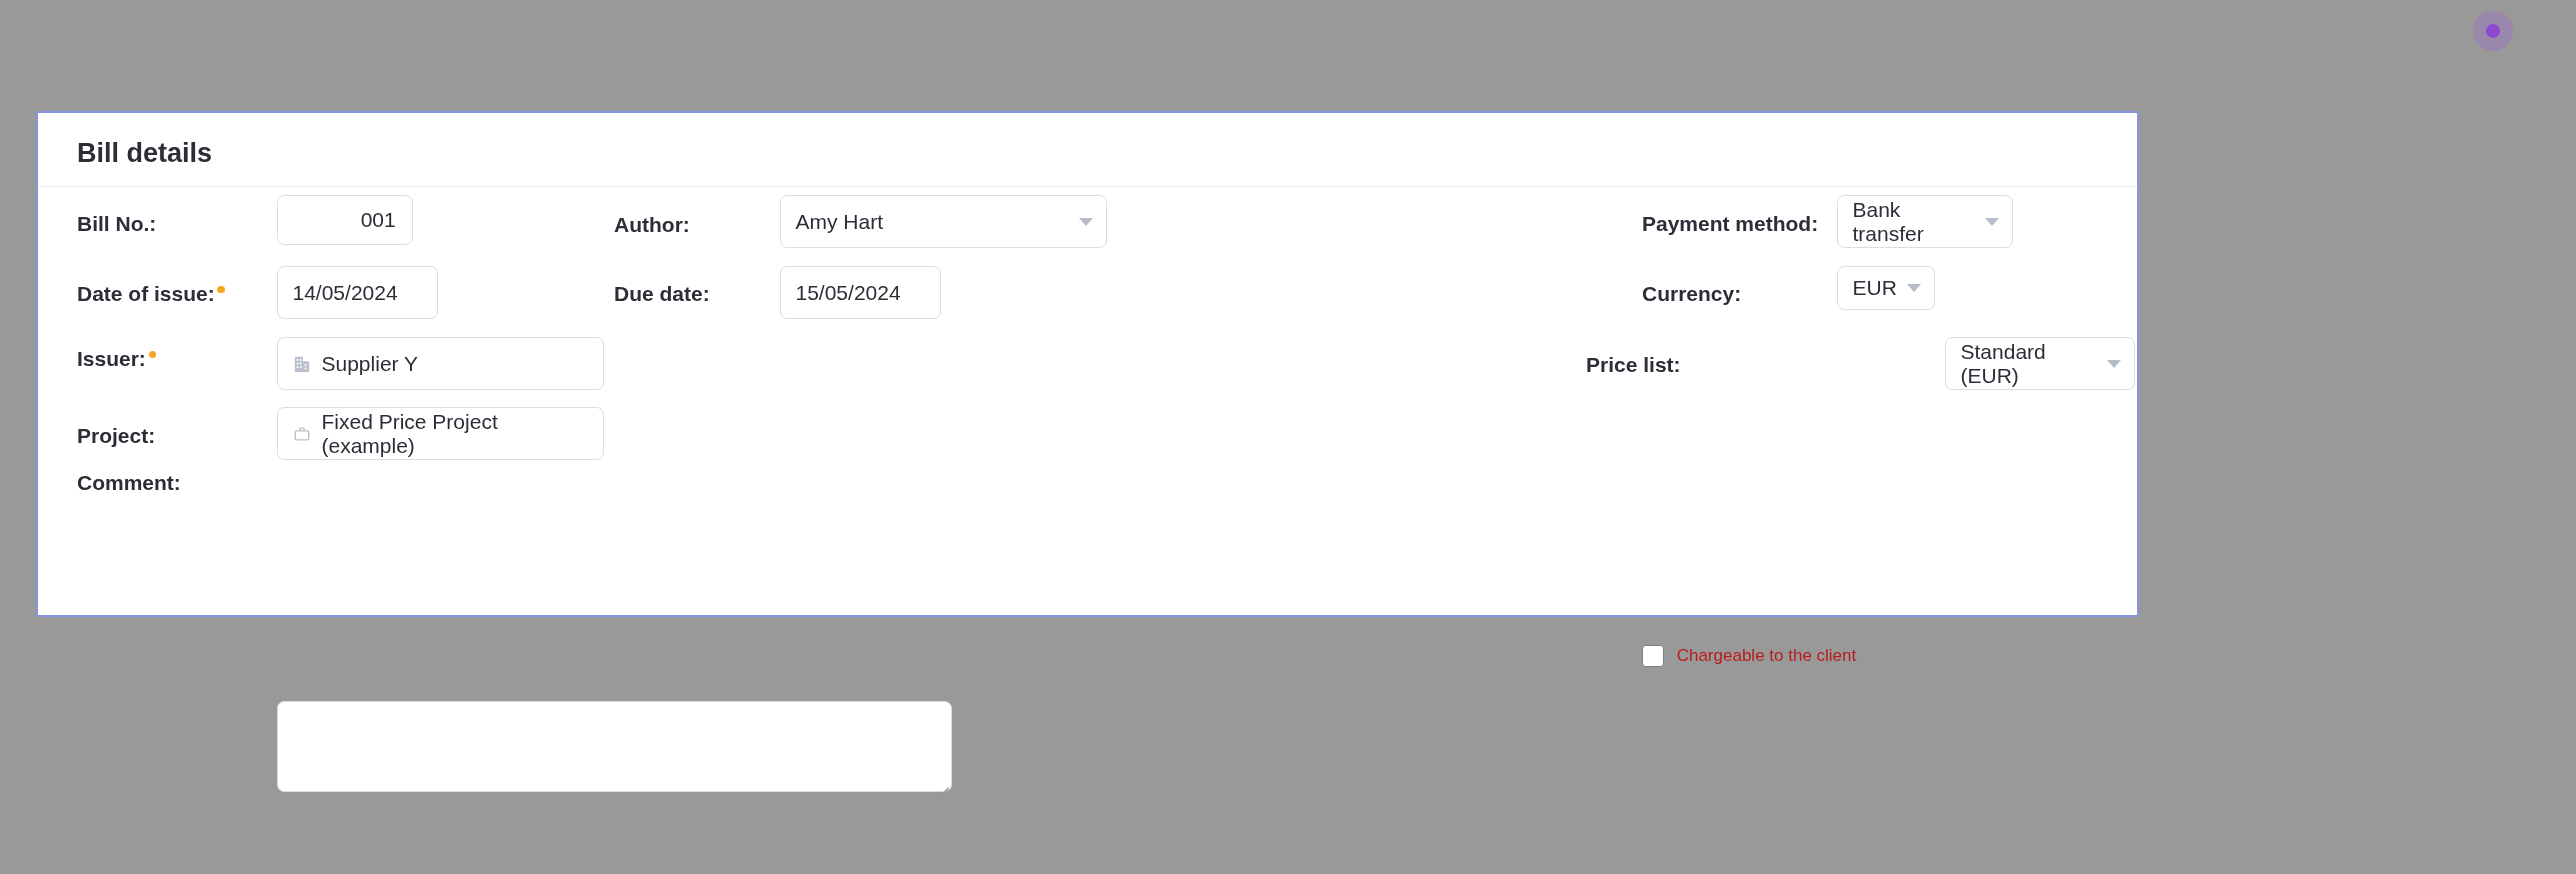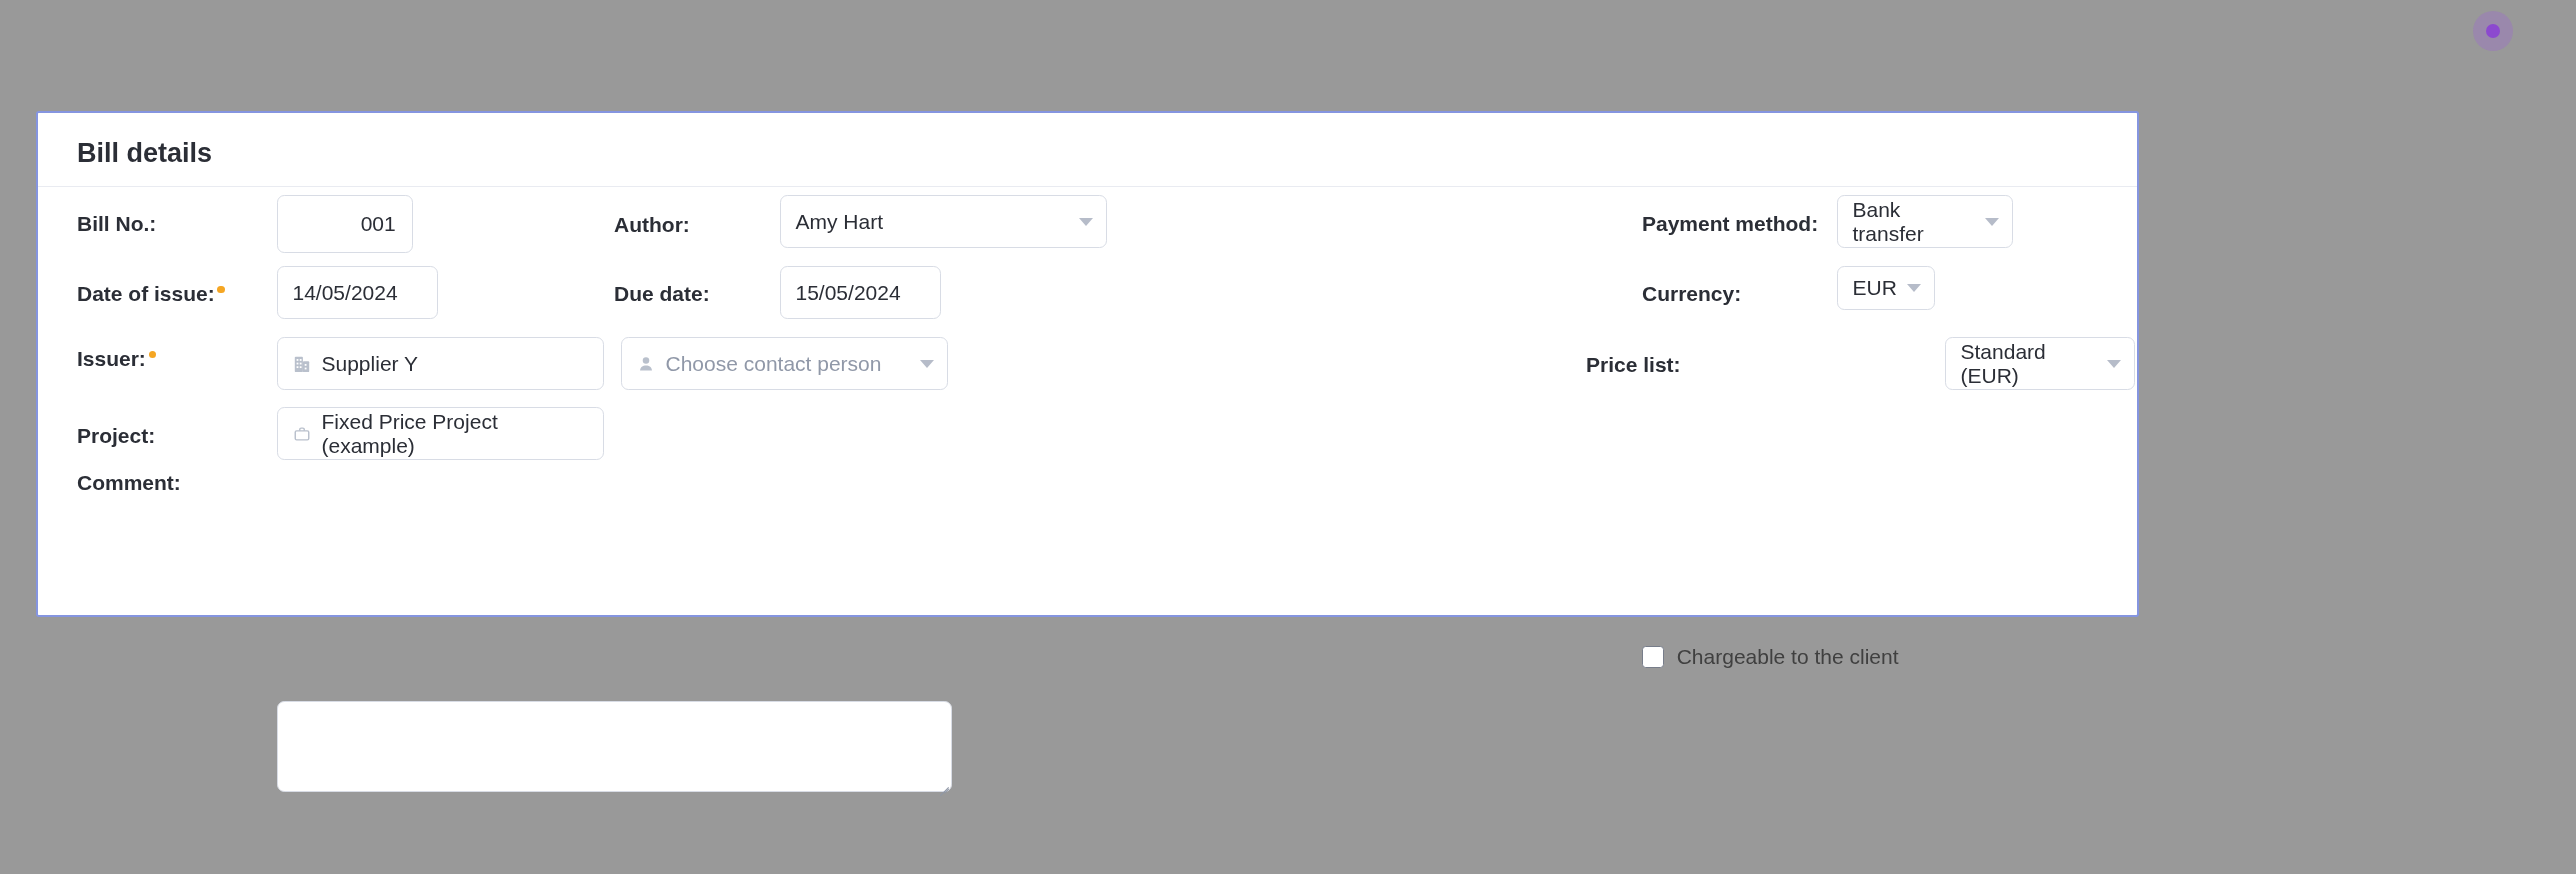--- a/index.html
+++ b/index.html
@@ -336,22 +336,22 @@
     gap: 12.7px;
     cursor: pointer;
   }
   #chargeable-box {
     width: 22px; height: 22px;
     border: 1.8px solid #777d8a;
     border-radius: 3.6px;
     background: #ffffff;
   }
   #chargeable-label {
-    font-size: 21px;
-    color: #404040;
+    font-size: 17px;
+    color: #b91c1c;
     white-space: nowrap;
     text-align: right;
   }
 
   
   #comment-area {
     position: absolute;
     left: 239px; top: 514px;
     width: 675px; height: 91px;
     border: 0.9px solid #d8dce5;
@@ -482,21 +482,21 @@
 
     <div id="card-header">
       <div id="card-title">Bill details</div>
     </div>
 
     <div id="card-body">
 
       <div class="flabel" style="left:39px; top:24.5px;">
         <span>Bill No.:</span>
       </div>
-      <div class="fctl text-right" style="left:239px; top:8.2px; width:136px; height:58px;">
+      <div class="fctl text-right" style="left:239px; top:8.2px; width:136px; height:50px;">
         <span>001</span>
       </div>
 
       <div class="flabel" style="left:39px; top:95px;">
         <span>Date of issue:</span><span class="req-dot"></span>
       </div>
       <div class="fctl pad" style="left:239px; top:79px; width:161px; height:53px;">
         <span>14/05/2024</span>
       </div>
 
@@ -548,32 +548,20 @@
           </span>
       </div>
 
       <div class="flabel" style="left:576px; top:95px;">
         <span>Due date:</span>
       </div>
       <div class="fctl pad" style="left:742px; top:79px; width:161px; height:53px;">
         <span>15/05/2024</span>
       </div>
 
-      <div class="fctl pad" style="left:583px; top:150px; width:327px; height:53px;">
-        <span class="leading-icon">
-          <svg width="18" height="18" viewBox="0 0 20 20" fill="#b9c0cc">
-            <circle cx="10" cy="6.2" r="3.6"></circle>
-            <path d="M3.4 17.2c0-3.4 3-5.6 6.6-5.6s6.6 2.2 6.6 5.6z"></path>
-          </svg>
-        </span>
-        <span class="ph">Choose contact person</span>
-        <span class="chev">
-            <span class="tri"></span>
-          </span>
-      </div>
 
       <div class="flabel" style="left:1604px; top:24.5px;">
         <span>Payment method:</span>
       </div>
       <div class="fctl pad" style="left:1799px; top:8.2px; width:176px; height:53px;">
         <span>Bank transfer</span>
         <span class="chev">
             <span class="tri"></span>
           </span>
       </div>

